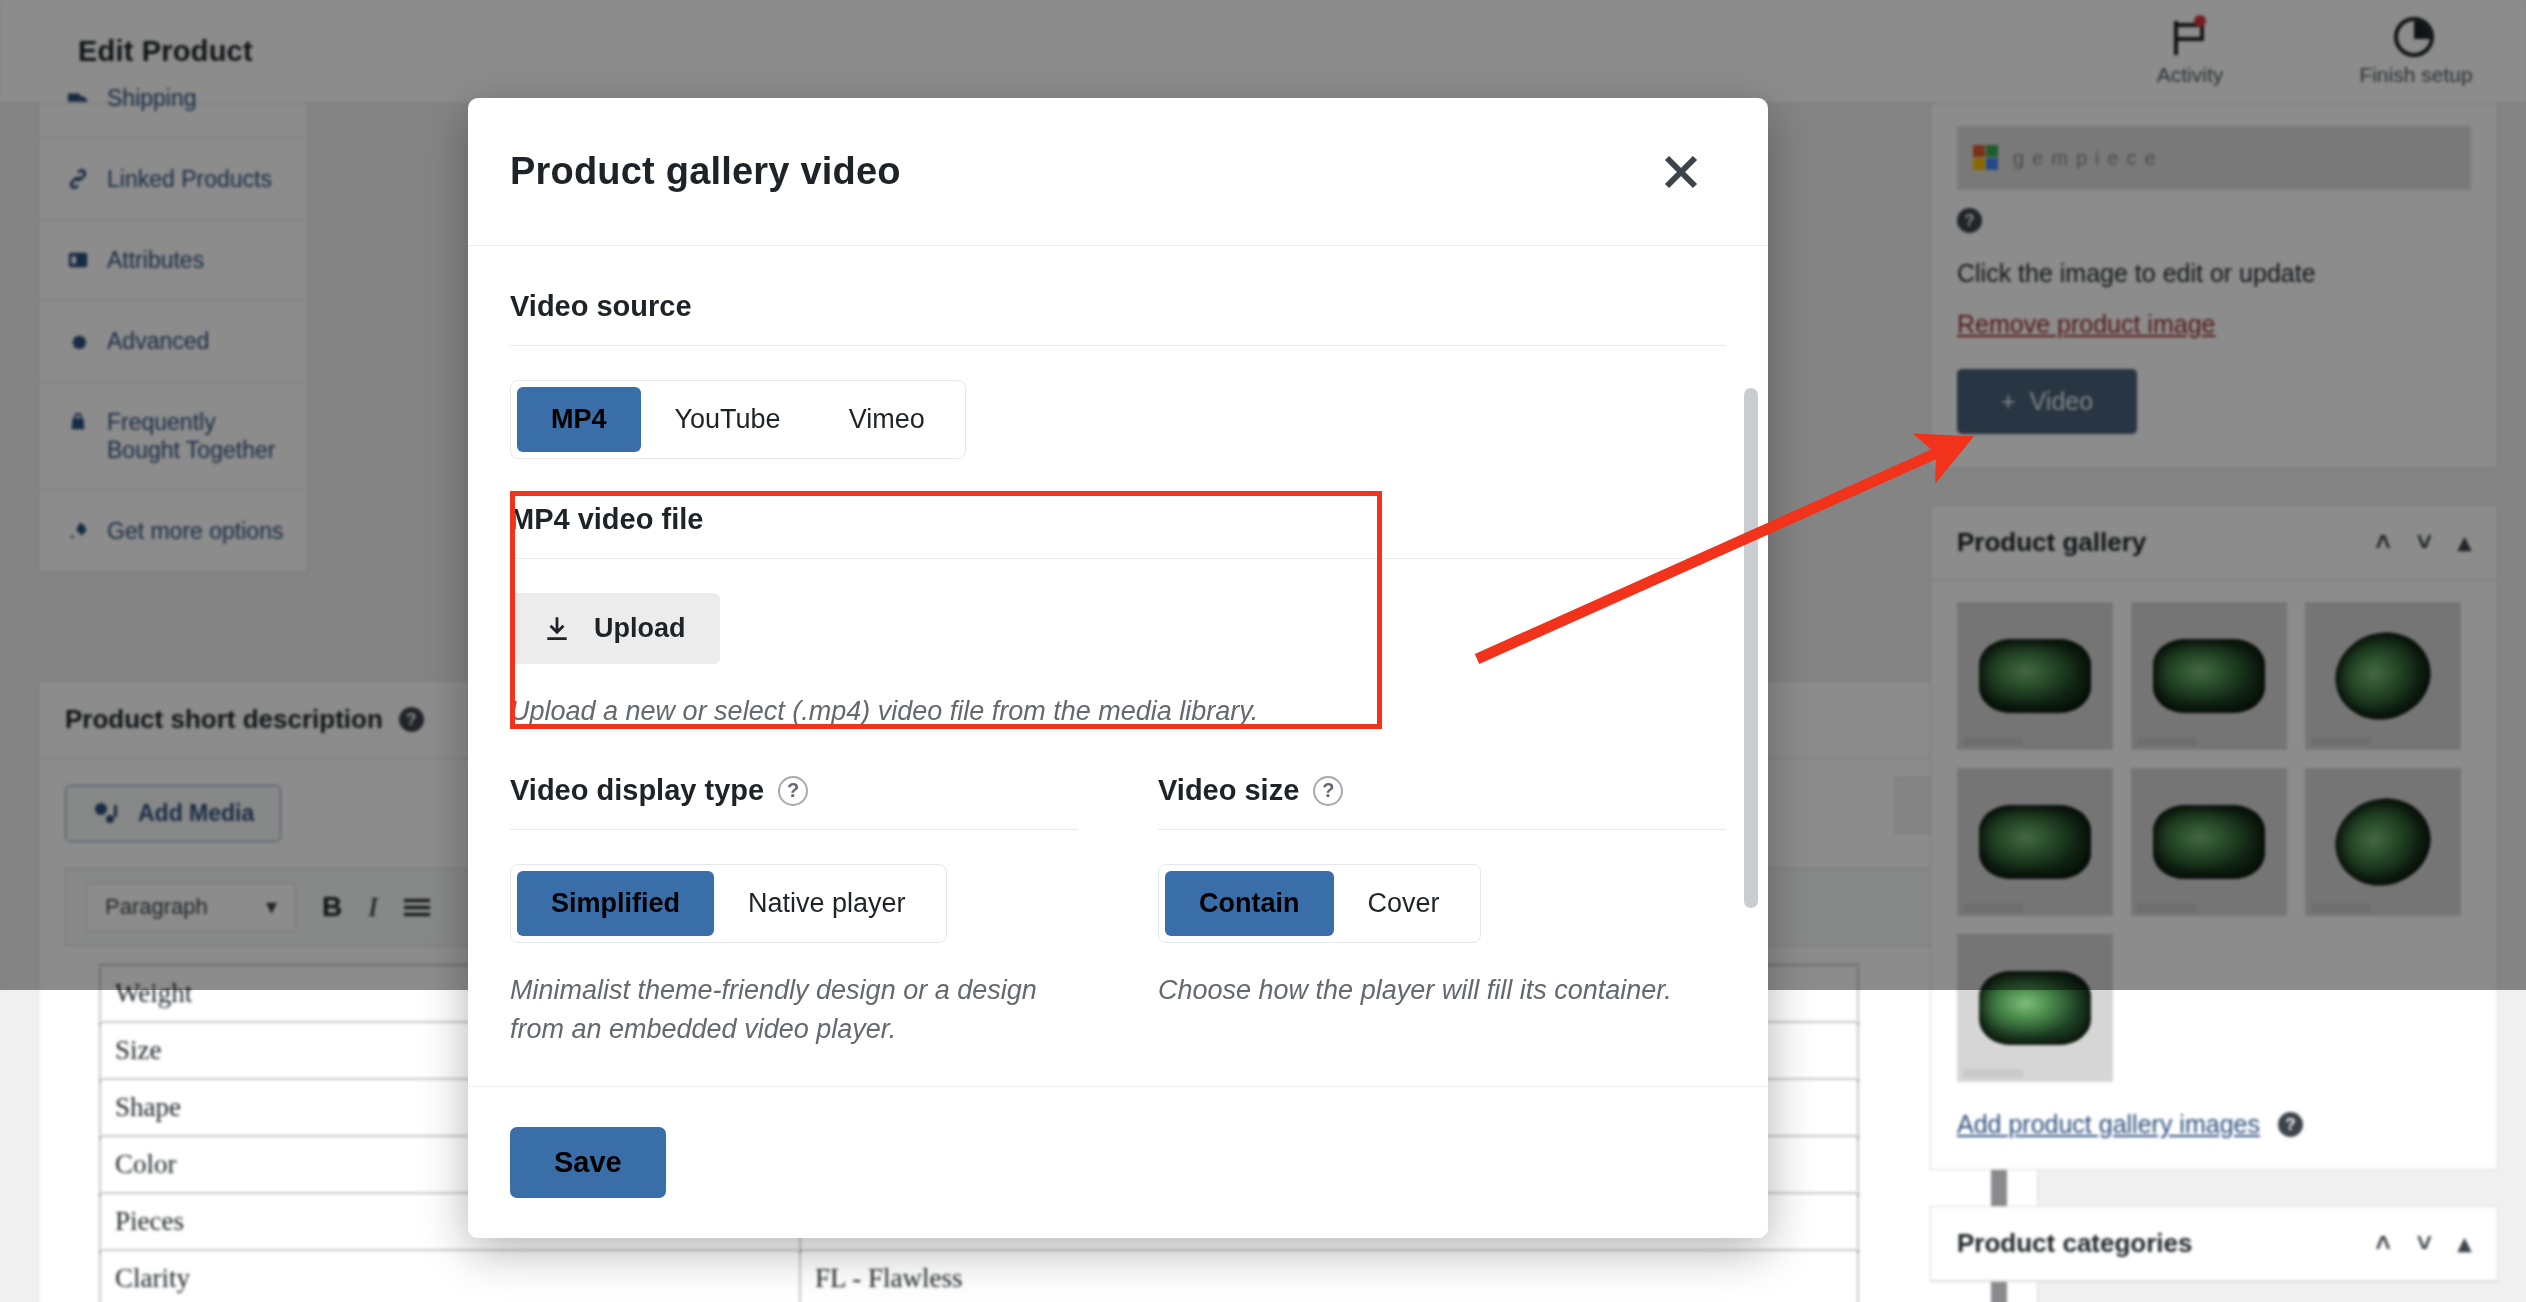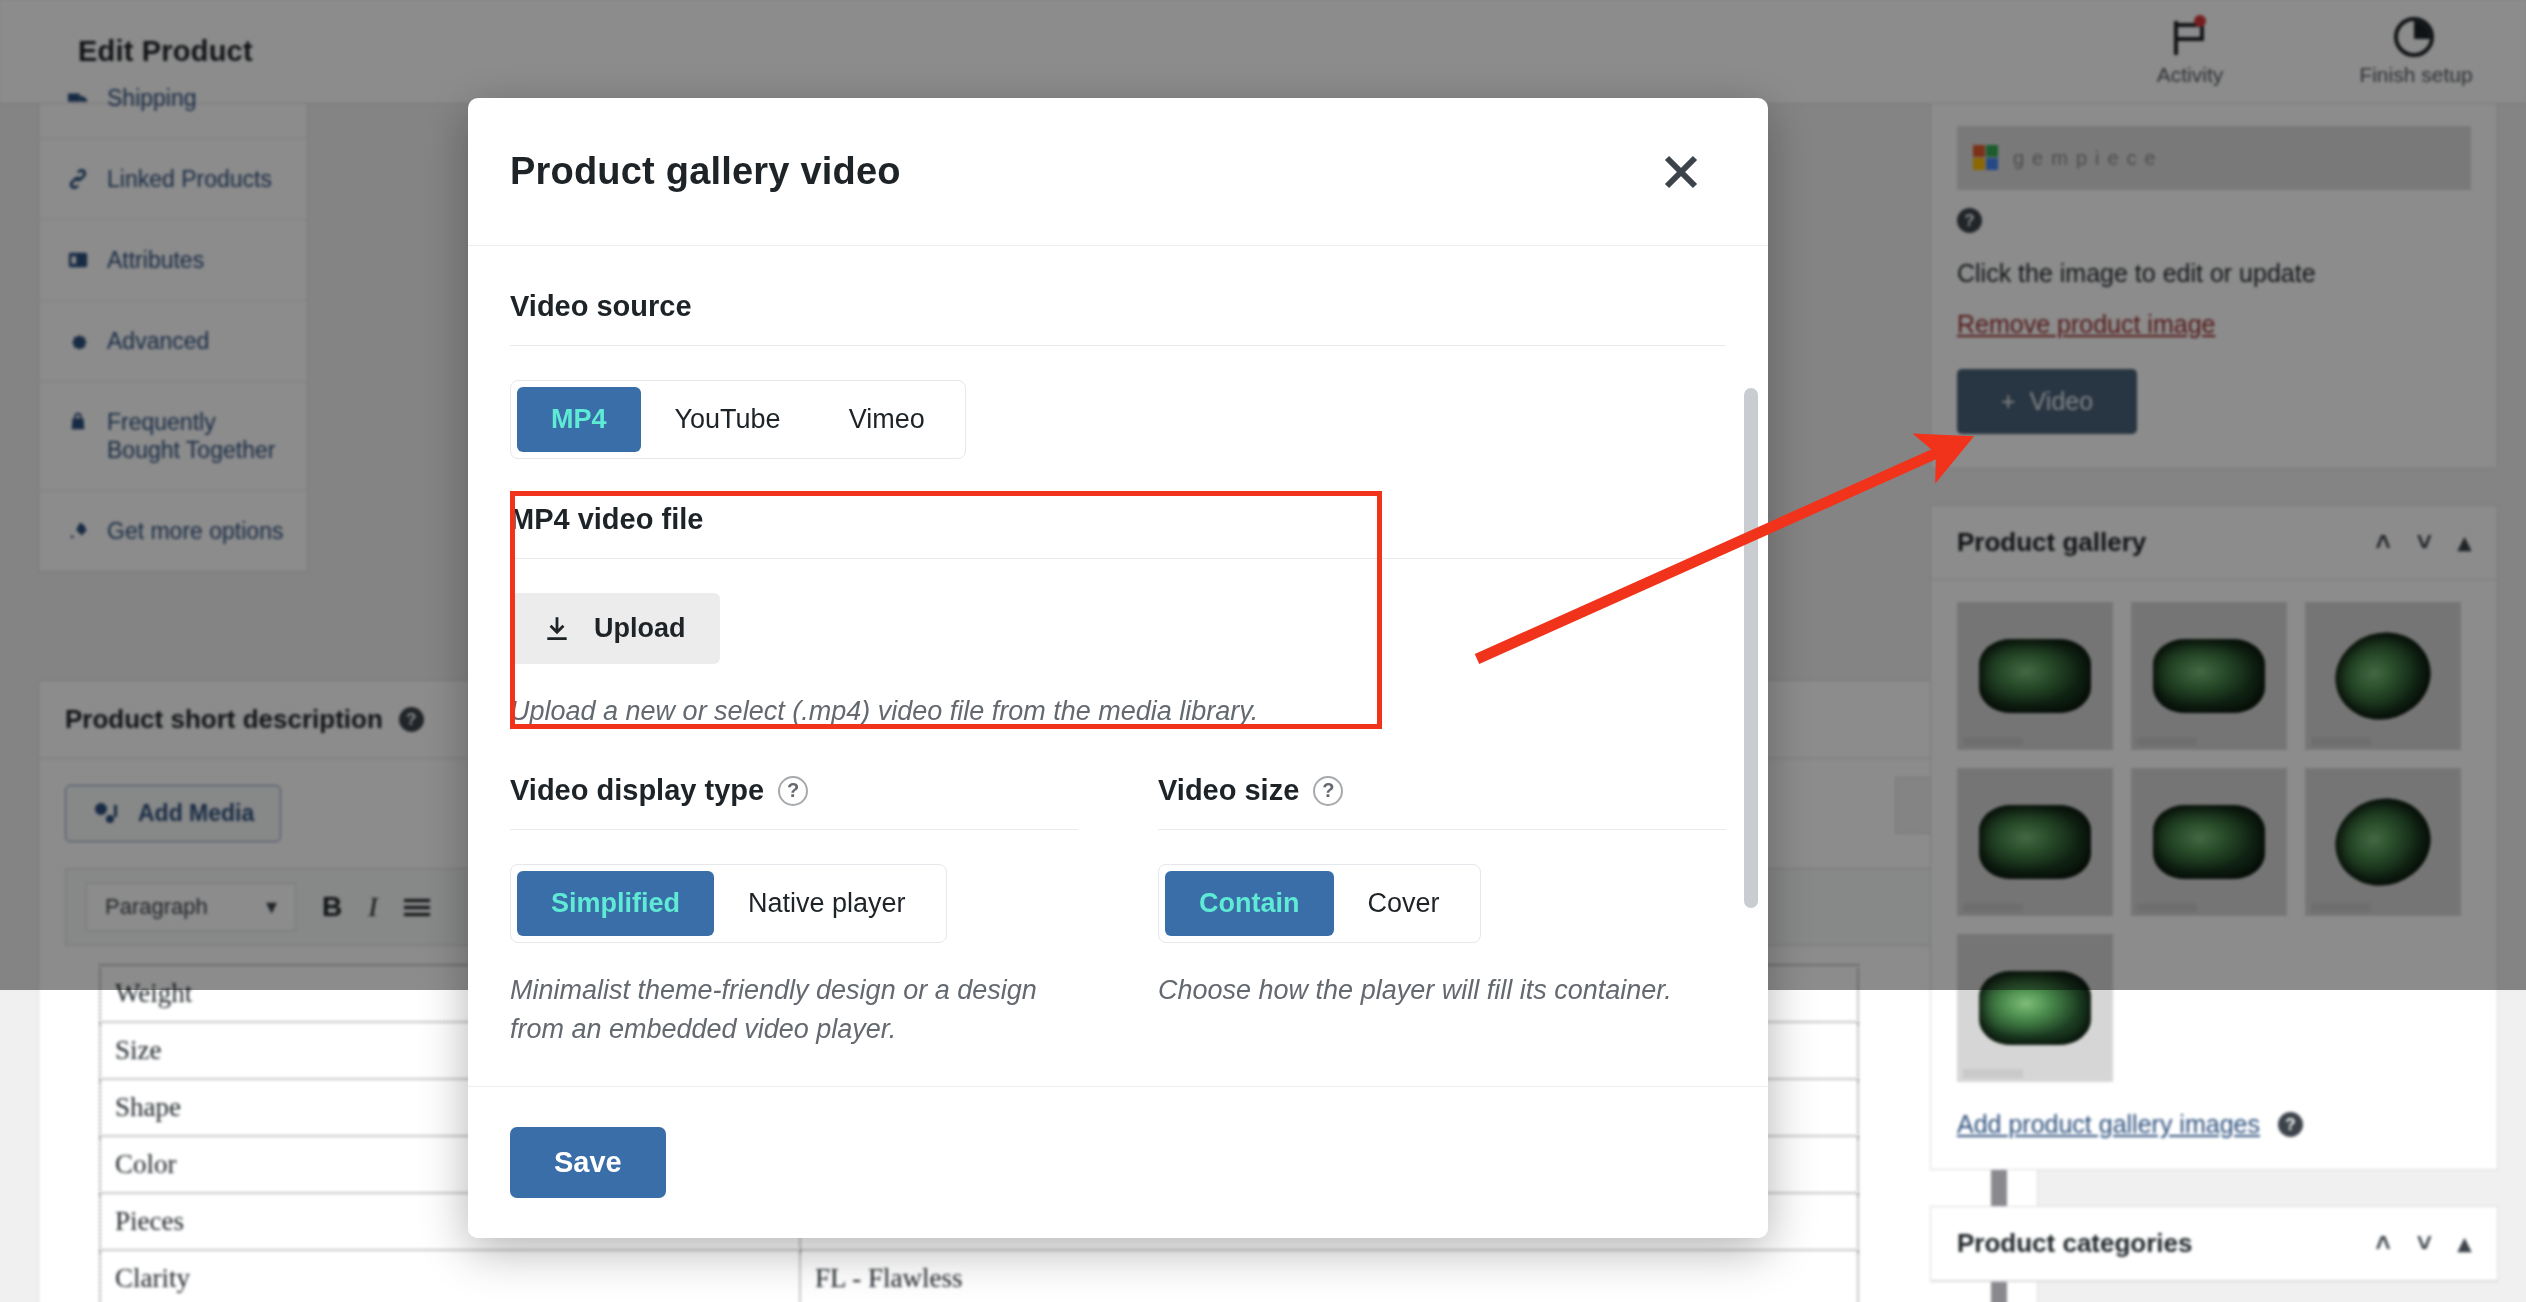--- a/index.html
+++ b/index.html
@@ -204,42 +204,42 @@
     font-size:20px;display:flex;align-items:center;justify-content:center;
   }
   .rule { height:1px; background:#e8eaed; margin: 22px 0 34px; }
   .seg-group {
     display:inline-flex; border:1px solid #e4e7eb; border-radius:8px; padding:6px; background:#fff;
   }
   .seg {
     padding:17px 34px; font-size:27px; border-radius:6px; color:#1d2327; font-weight:normal;
     white-space:nowrap;
   }
-  .seg.on { background:#3a6ea8; color:#5eead4; font-weight:bold; }
+  .seg.on { background:#3a6ea8; color:#000000; font-weight:bold; }
   .hint {
     font-style:italic; color:#646970; font-size:27px; line-height:1.42; margin-top:28px;
   }
   .upload-btn {
     display:inline-flex; align-items:center; gap:24px; background:#ececec;
     border:none; border-radius:6px; padding:20px 34px; font-size:27px; color:#1d2327;
     font-weight:600;
   }
   .upl-ico{width:26px;height:28px;stroke:#1d2327;stroke-width:2.6;fill:none;}
   .two-col { display:flex; gap:80px; margin-top:12px; }
   .col { flex:1 1 0; min-width:0; }
   .hl-box {
     position:absolute; left:0px; top:310px; width:872px; height:238px;
     border:5px solid #f0331a; z-index:4; pointer-events:none;
   }
   .modal-foot {
     flex:0 0 152px; display:flex; align-items:center; padding:0 42px;
     background:#fff; border-top:1px solid #eceff2;
   }
   .save-btn {
-    background:#3a6ea8; color:#ffffff; border:none; border-radius:7px;
+    background:#3a6ea8; color:#000000; border:none; border-radius:7px;
     padding:19px 44px; font-size:29px; font-weight:600;
   }
   #arrow { position:absolute; inset:0; z-index:30; pointer-events:none; }
 </style>
 </head>
 <body>
 
 <div id="root">
 
   <div id="bg">

